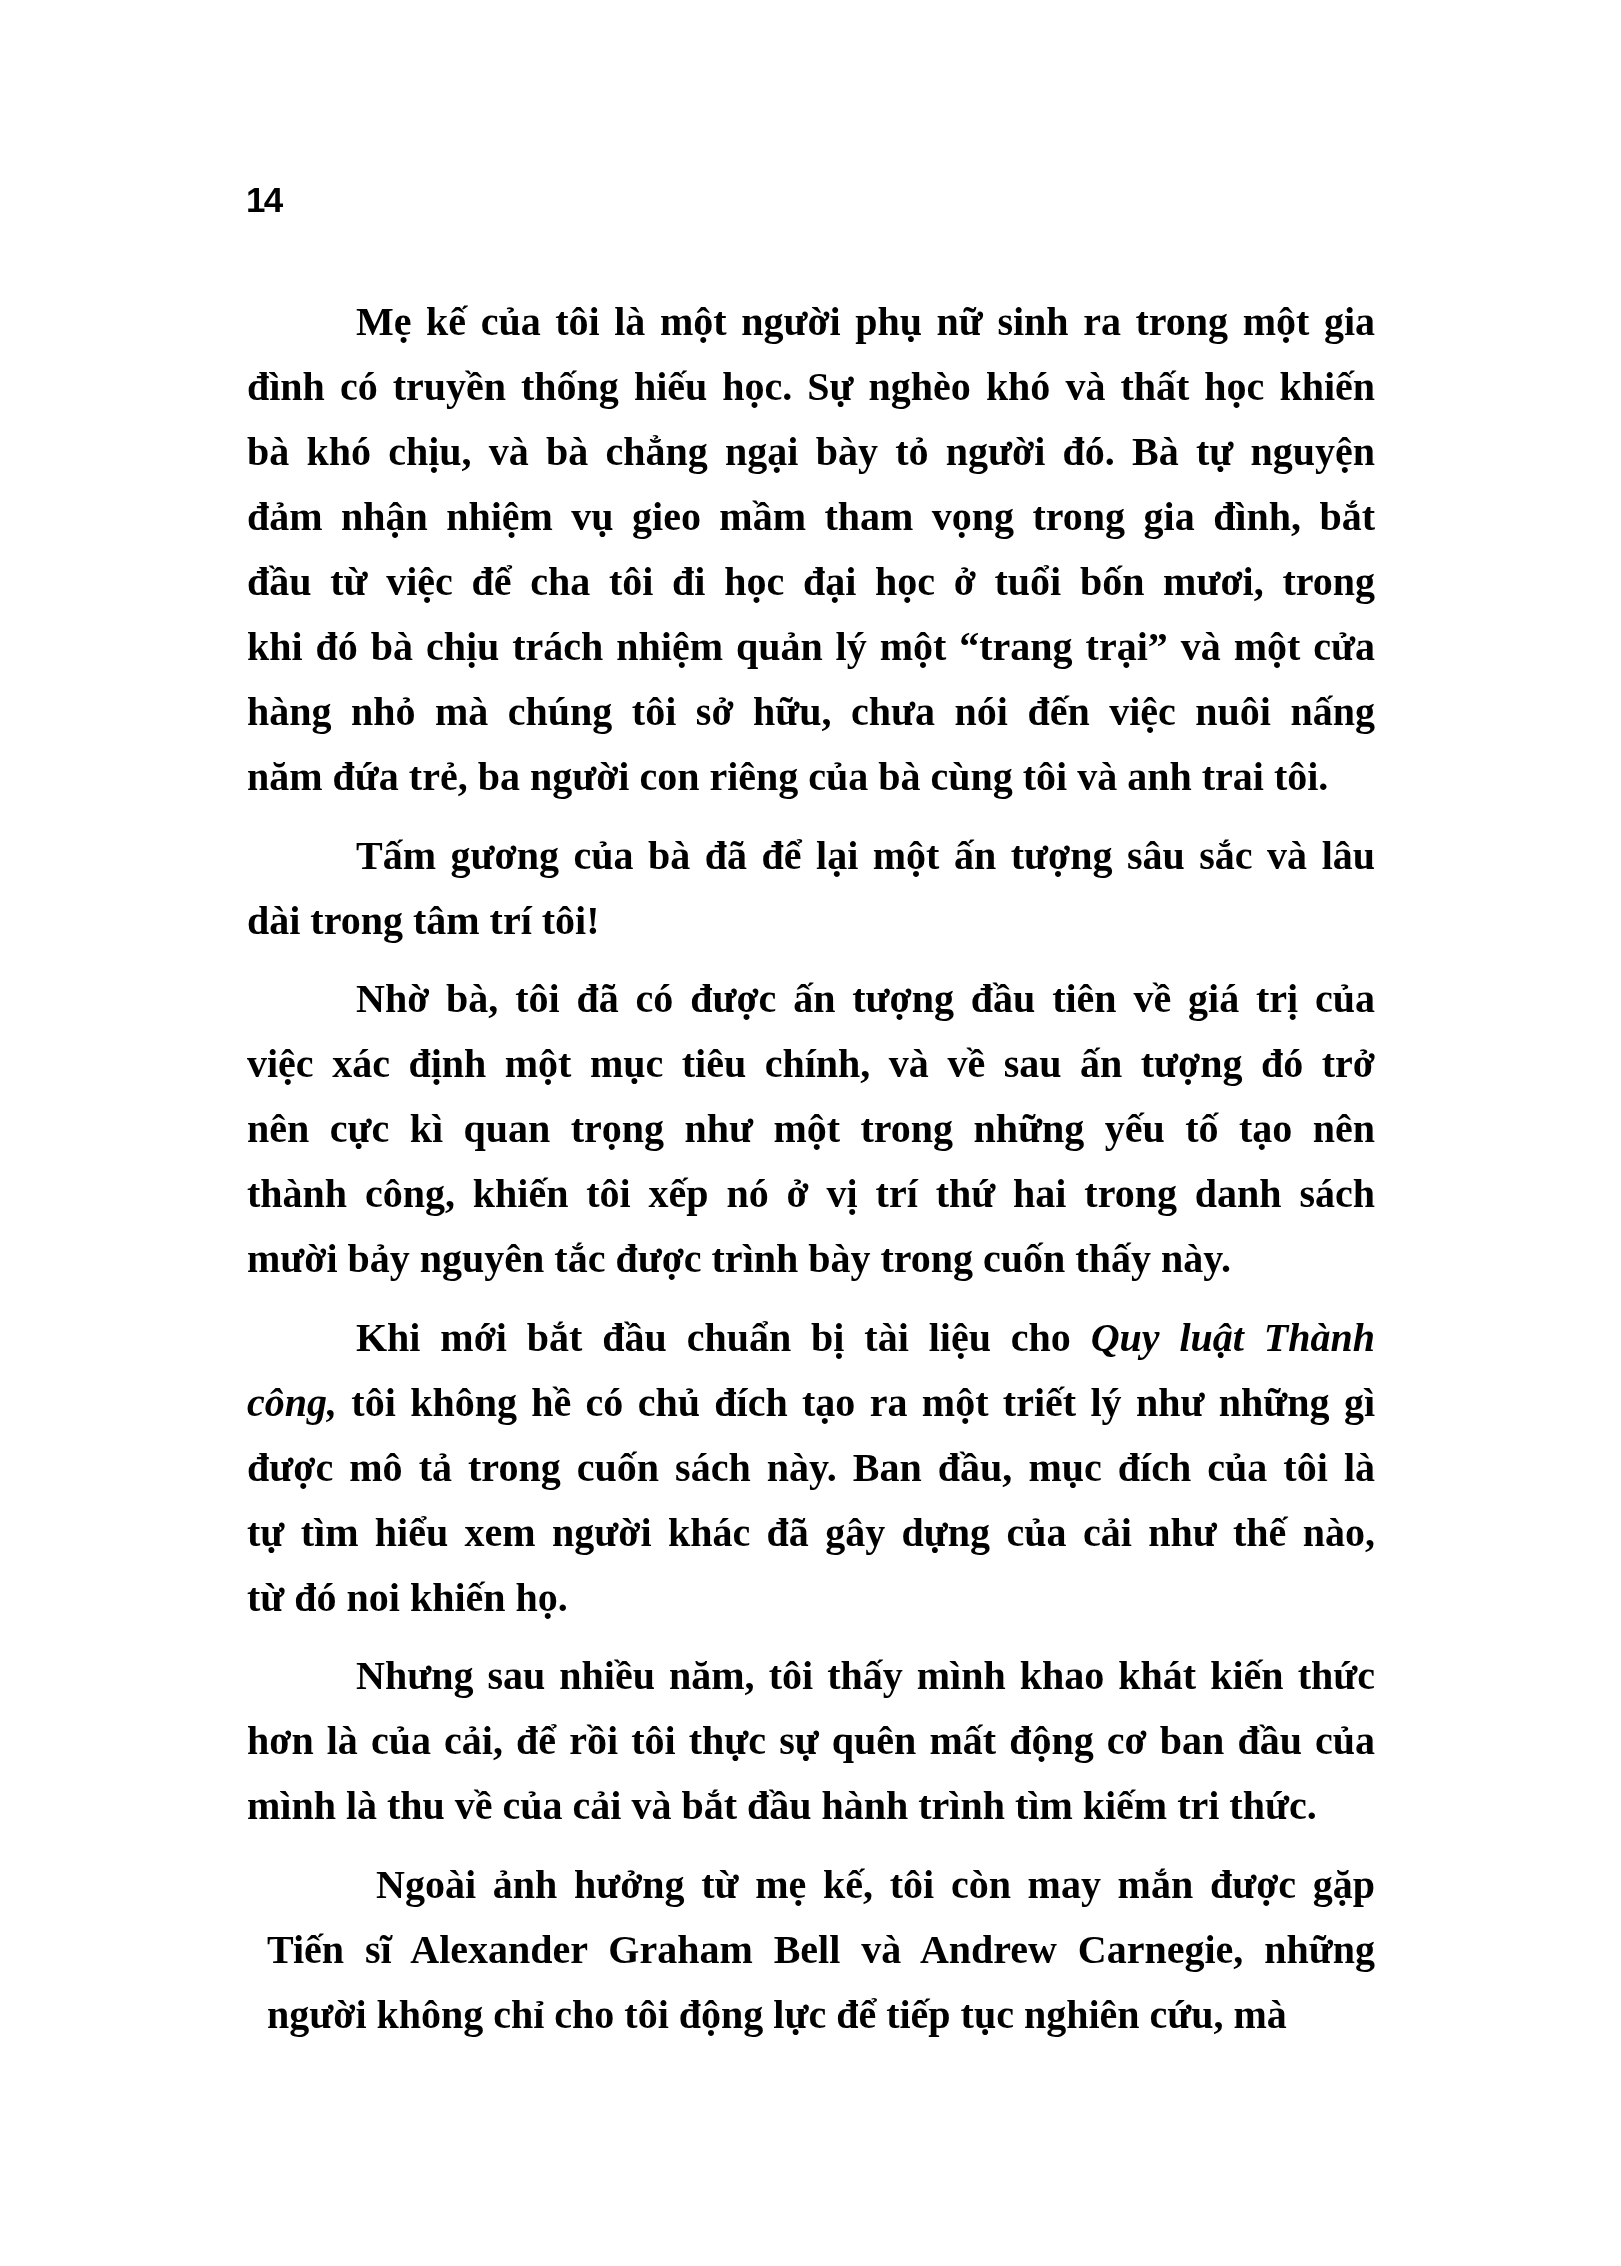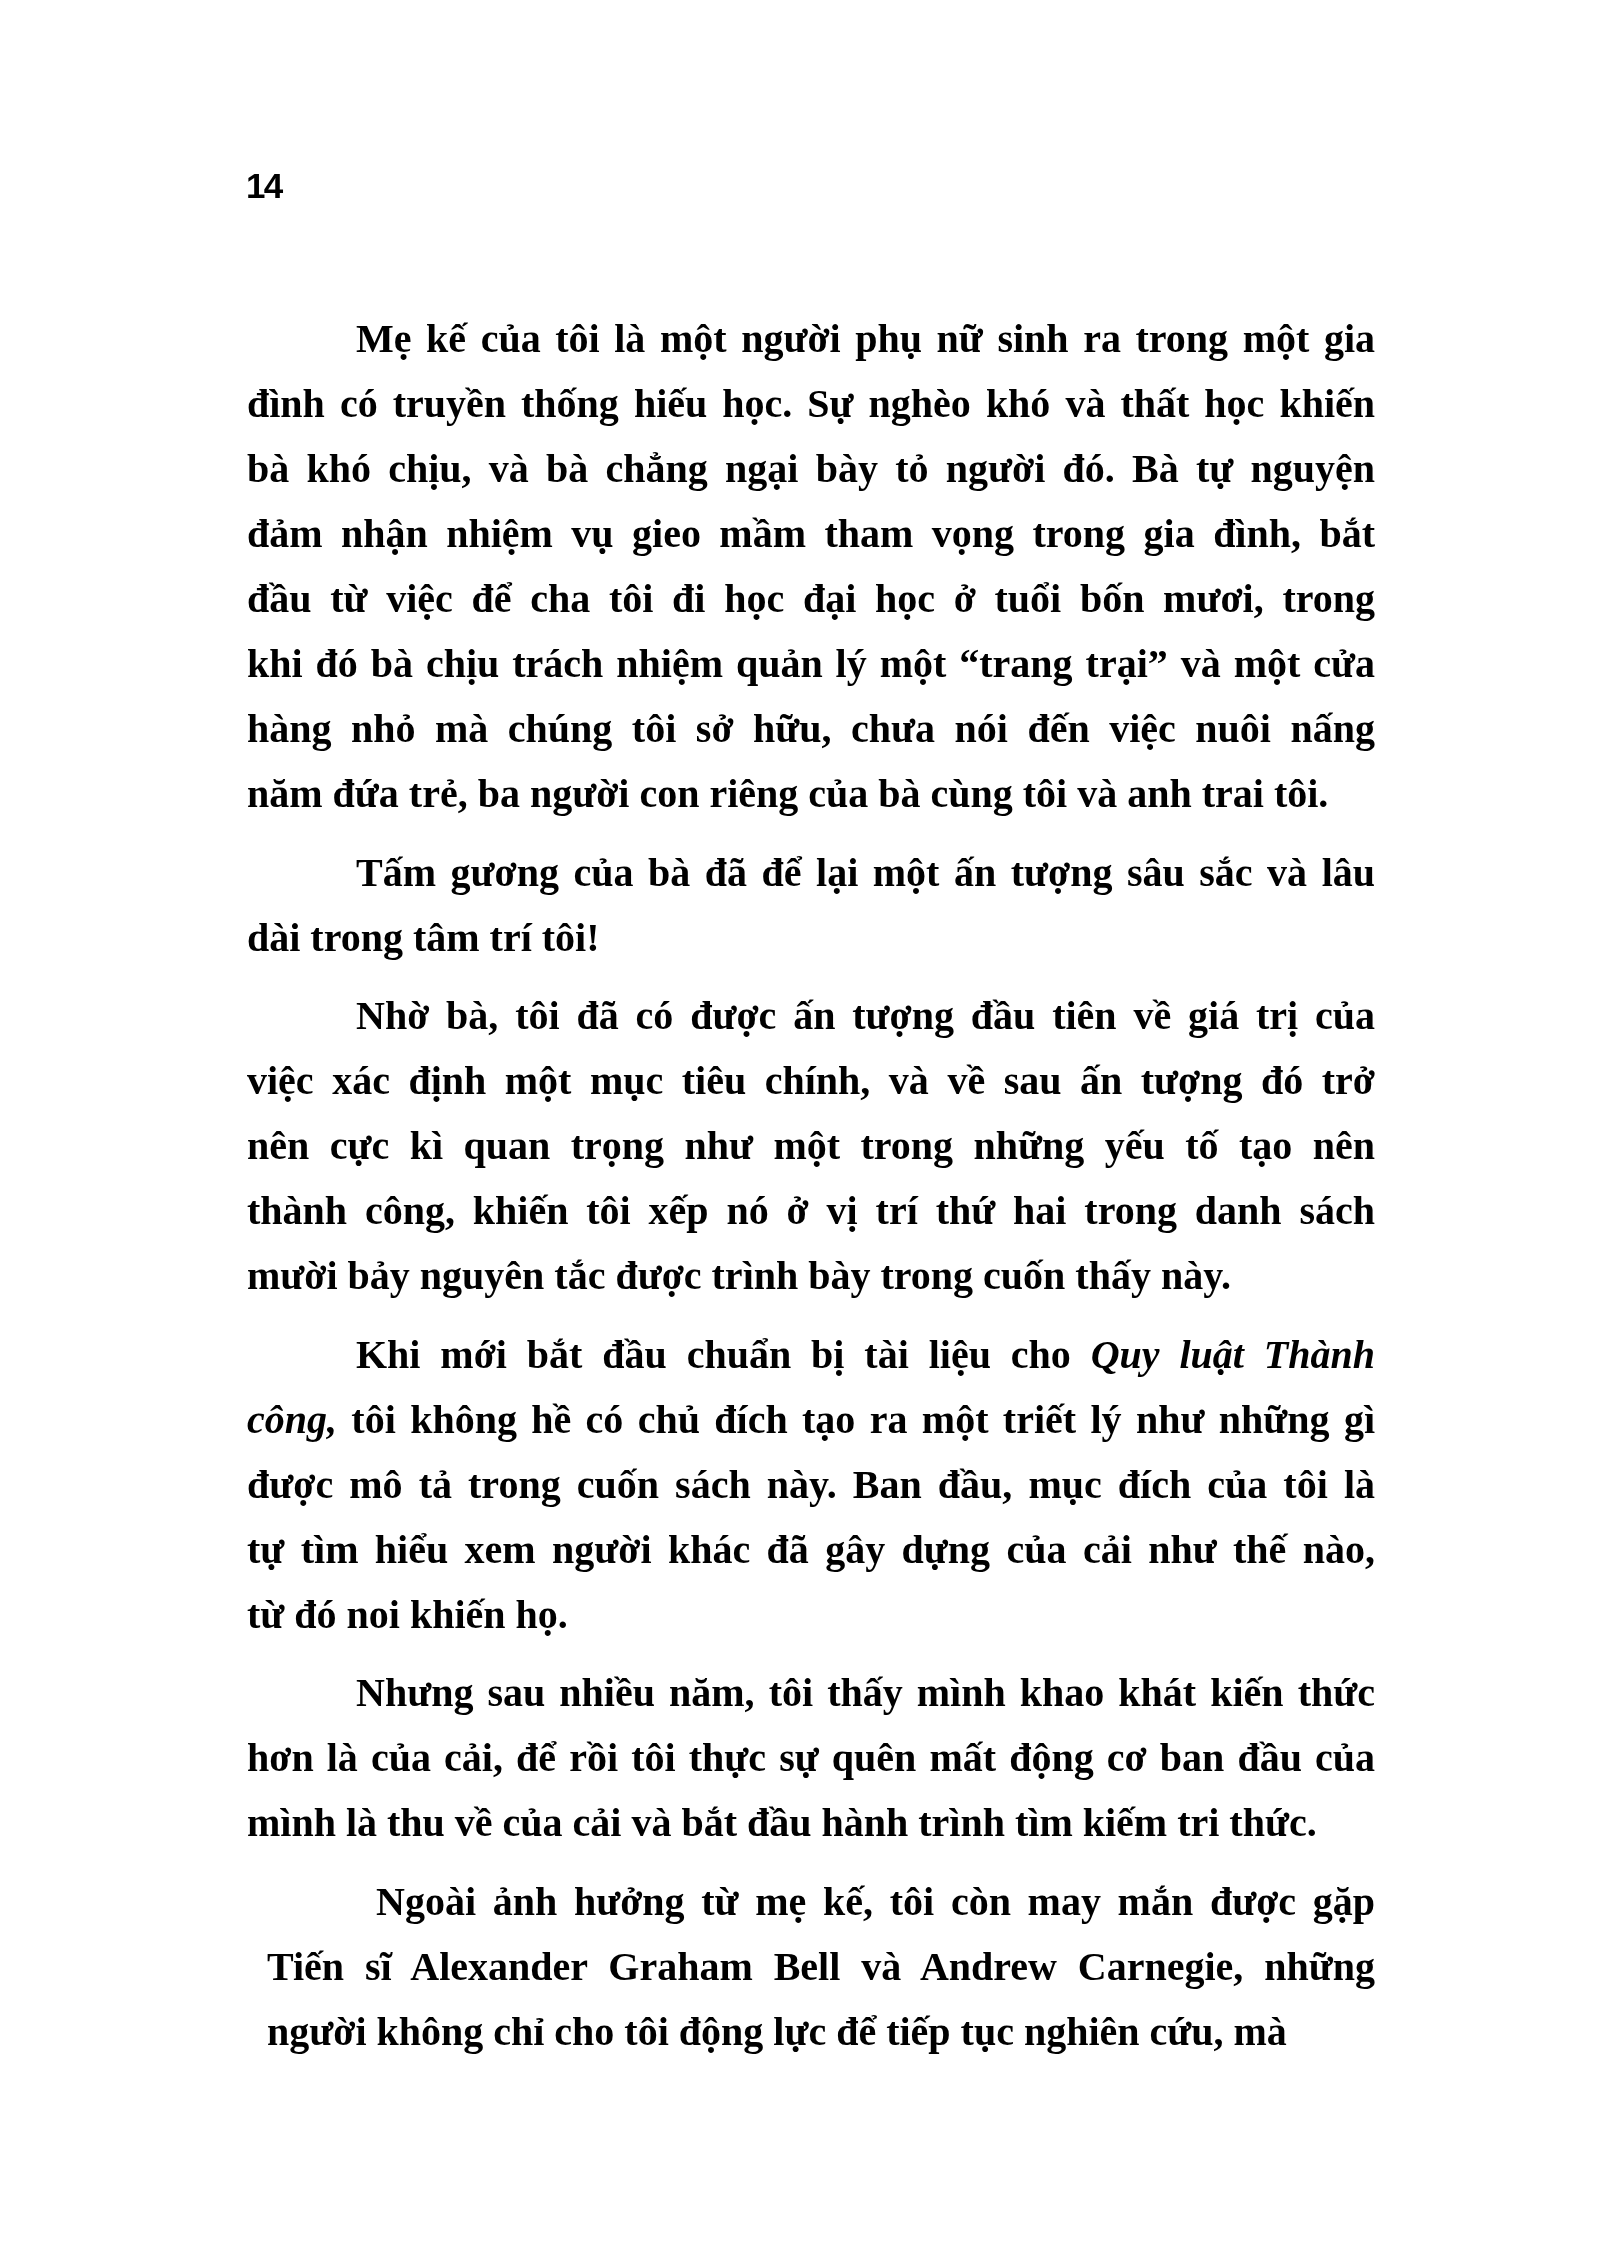--- a/index.html
+++ b/index.html
@@ -10,31 +10,31 @@
     font-family: "Liberation Serif", "DejaVu Serif", serif;
     color: #000000;
     overflow: hidden;
   }
   .page {
     position: absolute; inset: 0;
     background: #ffffff;
   }
   .folio {
     position: absolute;
-    left: 246px; top: 168px;
+    left: 246px; top: 182px;
     font-family: "Liberation Sans", sans-serif;
     font-weight: bold;
     font-size: 35px;
     line-height: 1;
     letter-spacing: -1.8px;
     color: #000000;
   }
   .text-block {
     position: absolute;
-    left: 247px; top: 306px;
+    left: 247px; top: 289px;
     width: 1128px;
   }
   .para { margin: 0 0 13.6px 0; }
   .para:last-child { margin-bottom: 0; margin-left: 20px; }
   .tl {
     font-weight: bold;
     font-size: 40px;
     line-height: 65px;
     text-align: justify;
     text-align-last: justify;

